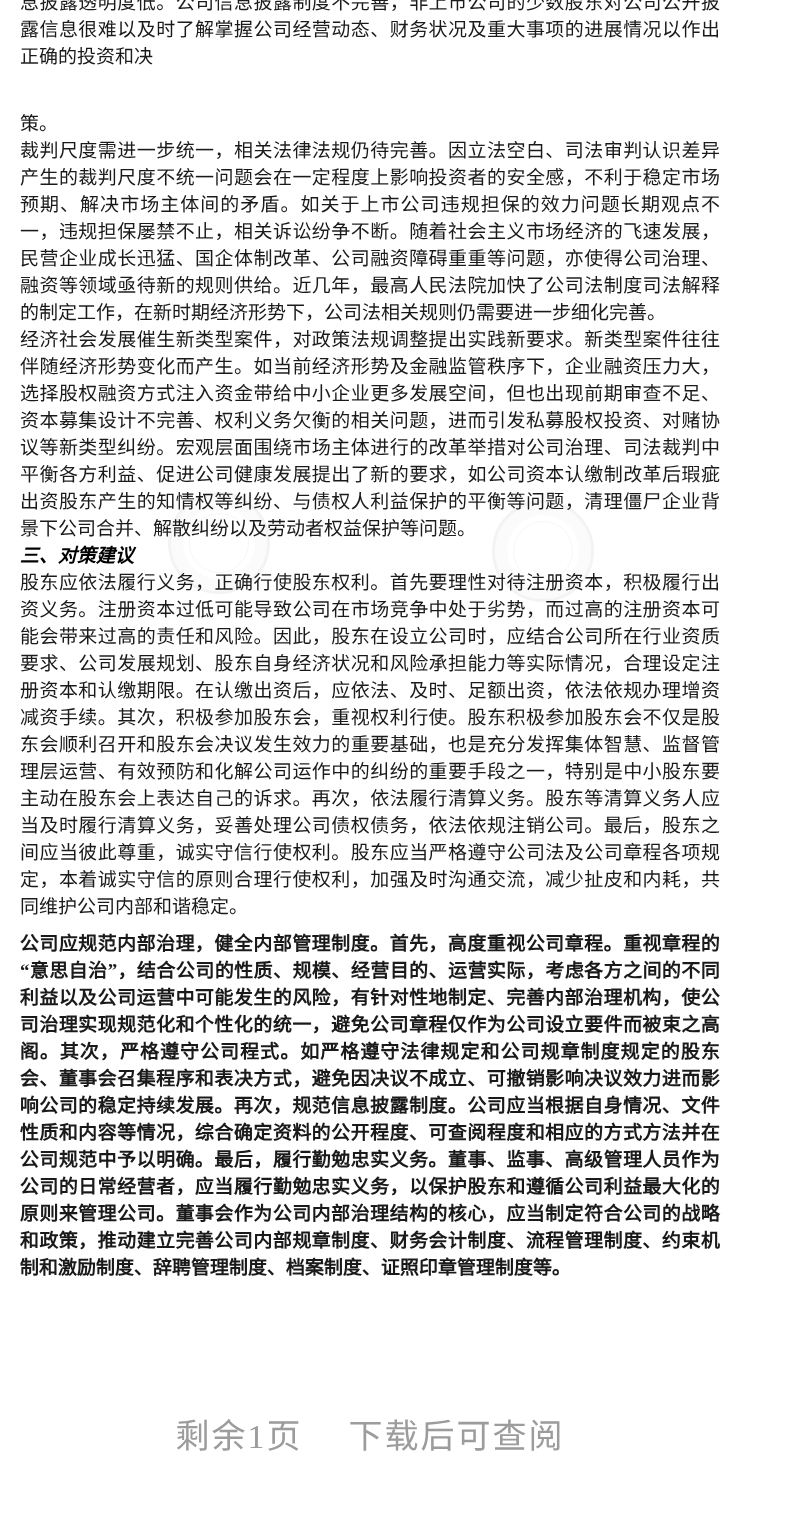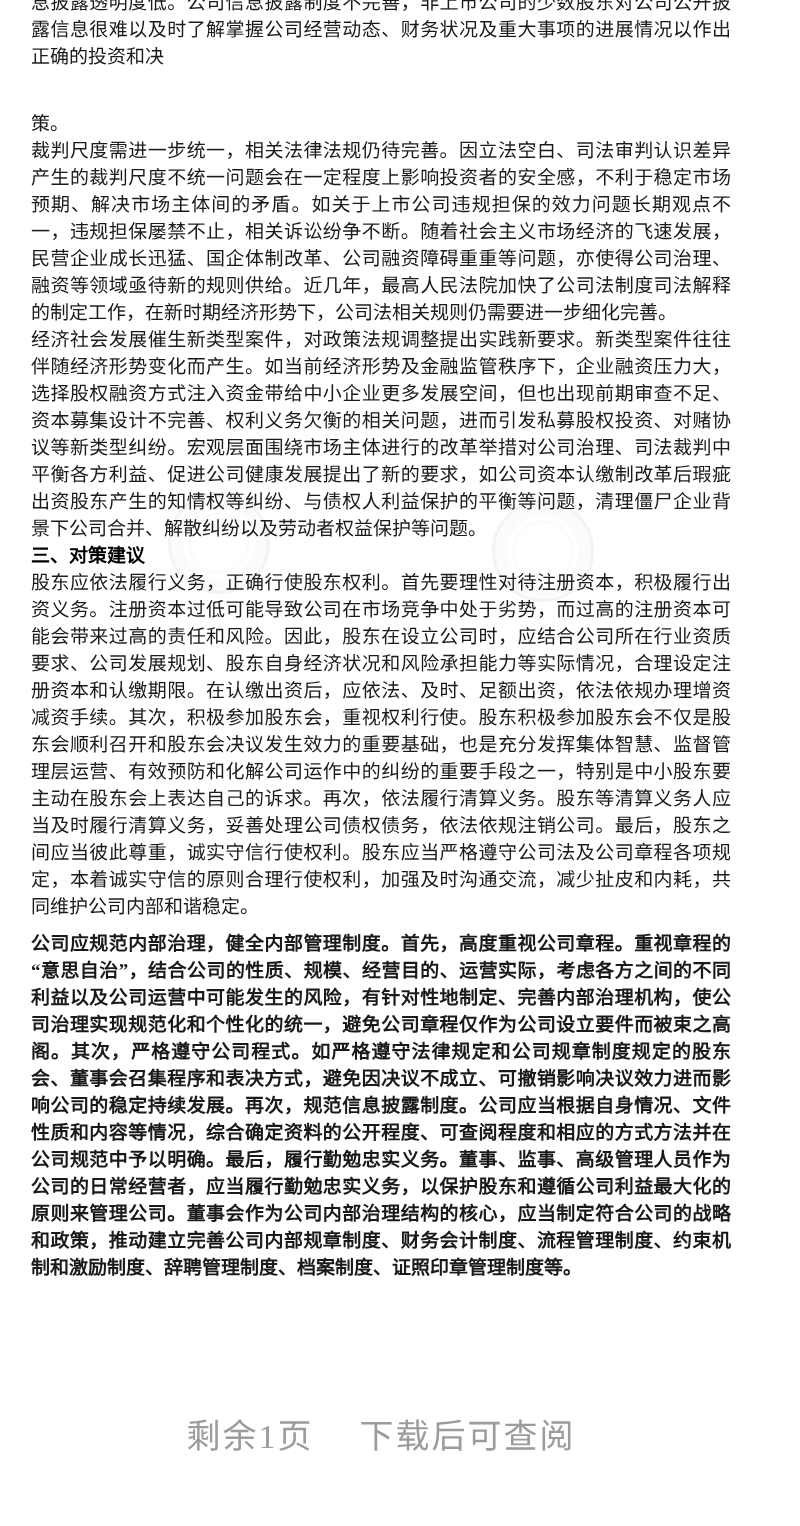--- a/index.html
+++ b/index.html
@@ -10,21 +10,20 @@
   body {
     width: 800px;
     font-family: "Liberation Serif", "DejaVu Serif", serif;
   }
   .page {
     position: relative;
     width: 740px;
     height: 1526px;
     overflow: hidden;
     background: #ffffff;
-    padding-left: 11px;
   }
   .doc-body {
     position: relative;
     margin-top: -11px;
     padding: 0 20px;
     font-size: 19px;
     line-height: 27px;
     color: #1a1a1a;
     text-align: justify;
     word-break: break-all;
@@ -39,20 +38,21 @@
   }
   .page-gap {
     height: 40px;
   }
   .heading {
     margin: 0;
     font-size: 19px;
     line-height: 27px;
     font-weight: bold;
     color: #000000;
+    font-style: italic;
   }
   .footer {
     position: relative;
     margin-top: 132px;
     text-align: center;
     font-size: 34px;
     line-height: 48px;
     font-weight: normal;
     color: #9c9c9c;
     letter-spacing: 2px;

